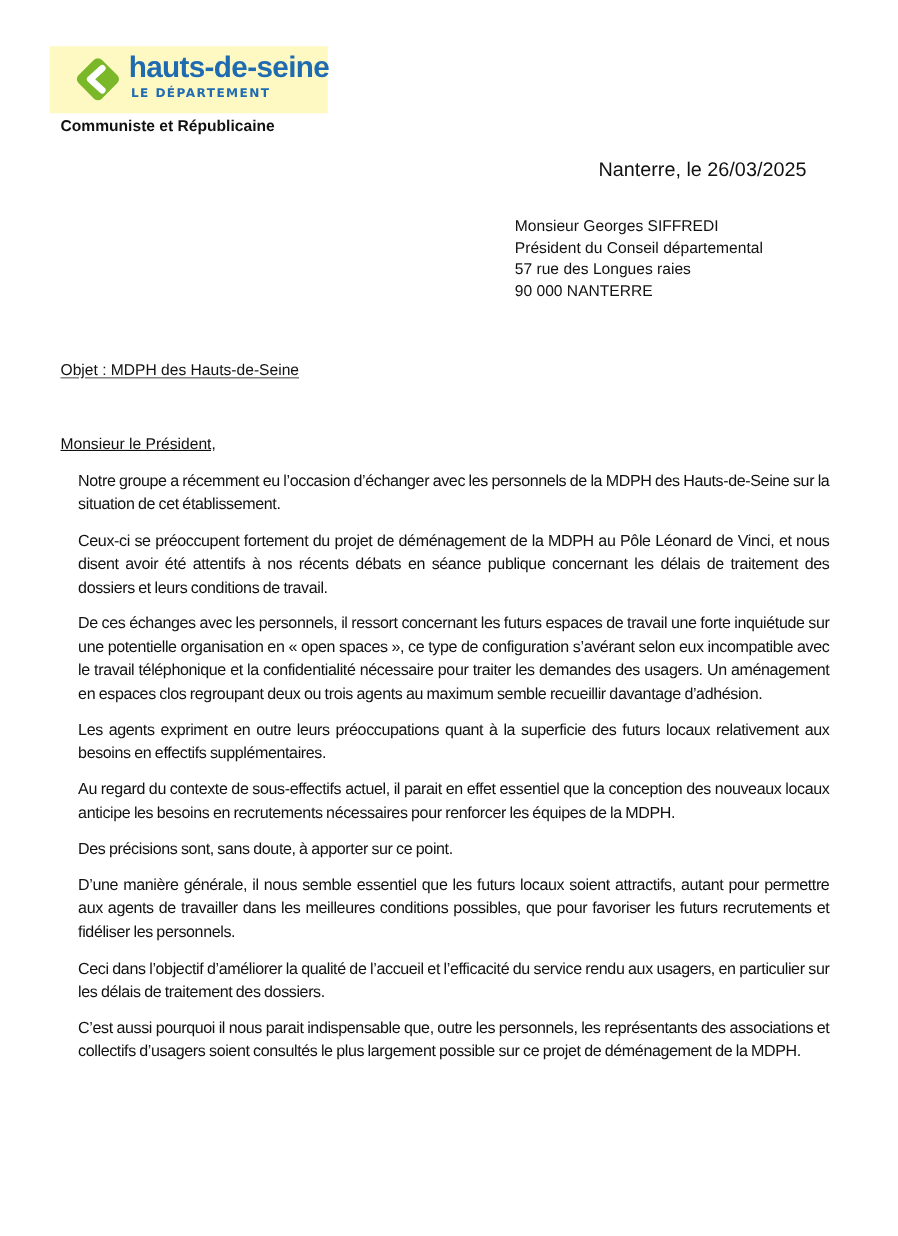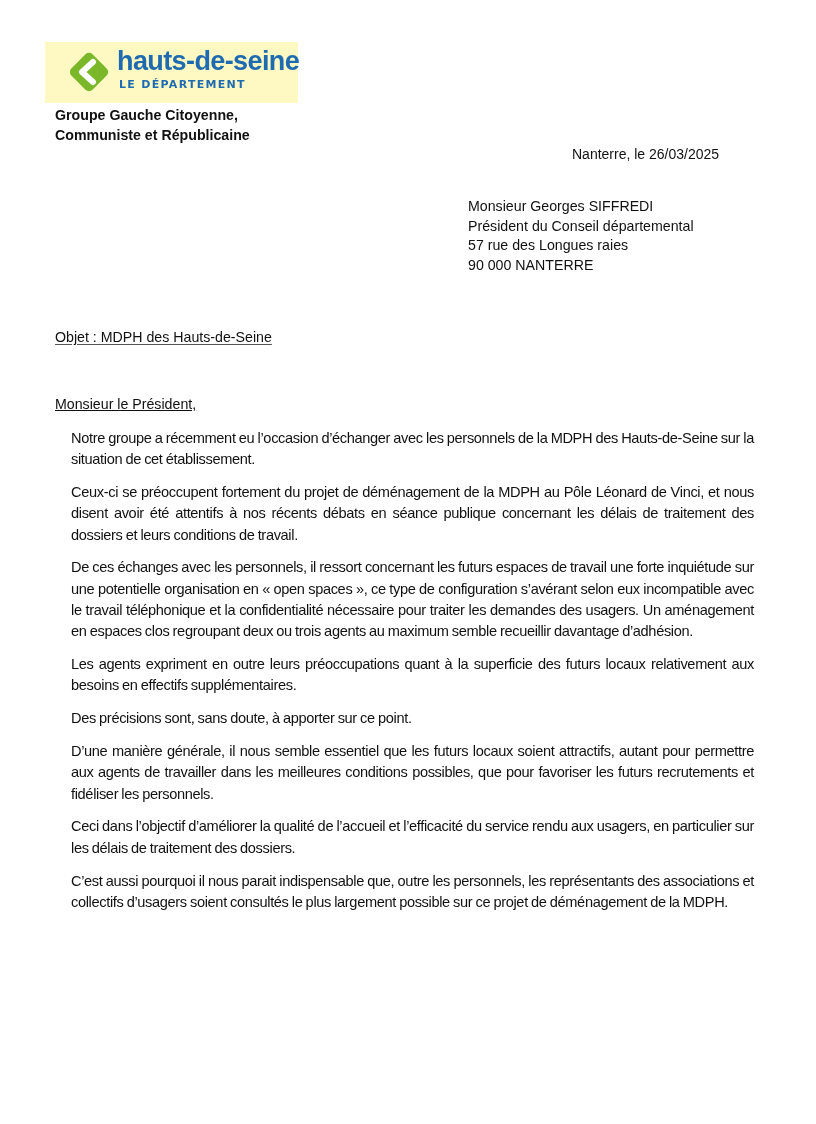--- a/index.html
+++ b/index.html
@@ -59,23 +59,23 @@
       left: 55px;
       top: 105px;
       font-family: "Liberation Sans", sans-serif;
       font-weight: bold;
       font-size: 14.2px;
       line-height: 20px;
       color: #111;
     }
     .place-date {
       position: absolute;
-      left: 572px;
+      left: 544px;
       top: 145px;
-      font-size: 14px;
+      font-size: 18px;
       line-height: 18px;
     }
     .recipient {
       position: absolute;
       left: 468px;
       top: 197px;
       font-size: 14.2px;
       line-height: 19.6px;
     }
     .recipient div { white-space: nowrap; }
@@ -123,21 +123,20 @@
 
     <rect x="8" y="8" width="30" height="30" rx="5" ry="5" fill="#7ab829" transform="rotate(45 23 23)"></rect>
 
     <path d="M27 13 L16 23 L27 33" fill="none" stroke="#ffffff" stroke-width="6" stroke-linecap="round" stroke-linejoin="round"></path>
   </svg>
   <div class="logo-title">hauts-de-seine</div>
   <div class="logo-sub">LE DÉPARTEMENT</div>
 </div>
 
 <div class="group-name">
-  <div>Groupe Gauche Citoyenne,</div>
   <div>Communiste et Républicaine</div>
 </div>
 
 <div class="place-date">Nanterre, le 26/03/2025</div>
 
 <div class="recipient">
   <div>Monsieur Georges SIFFREDI</div>
   <div>Président du Conseil départemental</div>
   <div>57 rue des Longues raies</div>
   <div>90 000 NANTERRE</div>
@@ -145,17 +144,18 @@
 
 <div class="subject">Objet : MDPH des Hauts-de-Seine</div>
 
 <div class="salutation">Monsieur le Président,</div>
 
 <div class="body-text">
   <p>Notre groupe a récemment eu l’occasion d’échanger avec les personnels de la MDPH des Hauts-de-Seine sur la situation de cet établissement.</p>
   <p>Ceux-ci se préoccupent fortement du projet de déménagement de la MDPH au Pôle Léonard de Vinci, et nous disent avoir été attentifs à nos récents débats en séance publique concernant les délais de traitement des dossiers et leurs conditions de travail.</p>
   <p>De ces échanges avec les personnels, il ressort concernant les futurs espaces de travail une forte inquiétude sur une potentielle organisation en « open spaces », ce type de configuration s’avérant selon eux incompatible avec le travail téléphonique et la confidentialité nécessaire pour traiter les demandes des usagers. Un aménagement en espaces clos regroupant deux ou trois agents au maximum semble recueillir davantage d’adhésion.</p>
   <p>Les agents expriment en outre leurs préoccupations quant à la superficie des futurs locaux relativement aux besoins en effectifs supplémentaires.</p>
+  <p>Au regard du contexte de sous-effectifs actuel, il parait en effet essentiel que la conception des nouveaux locaux anticipe les besoins en recrutements nécessaires pour renforcer les équipes de la MDPH.</p>
   <p>Des précisions sont, sans doute, à apporter sur ce point.</p>
   <p>D’une manière générale, il nous semble essentiel que les futurs locaux soient attractifs, autant pour permettre aux agents de travailler dans les meilleures conditions possibles, que pour favoriser les futurs recrutements et fidéliser les personnels.</p>
   <p>Ceci dans l’objectif d’améliorer la qualité de l’accueil et l’efficacité du service rendu aux usagers, en particulier sur les délais de traitement des dossiers.</p>
   <p>C’est aussi pourquoi il nous parait indispensable que, outre les personnels, les représentants des associations et collectifs d’usagers soient consultés le plus largement possible sur ce projet de déménagement de la MDPH.</p>
 </div>
 
 </body></html>

